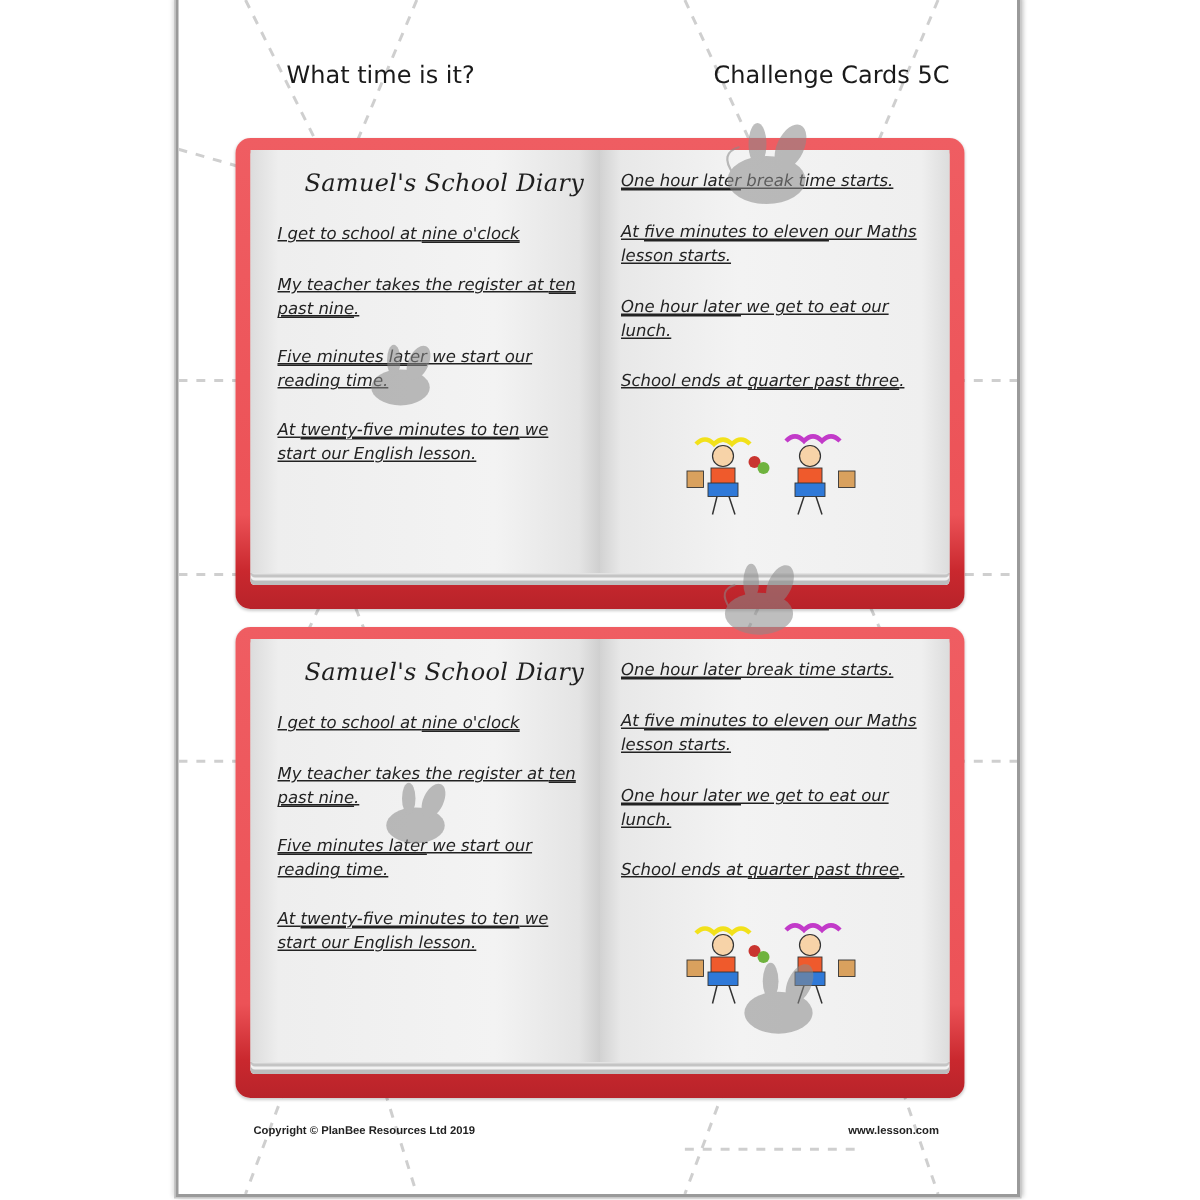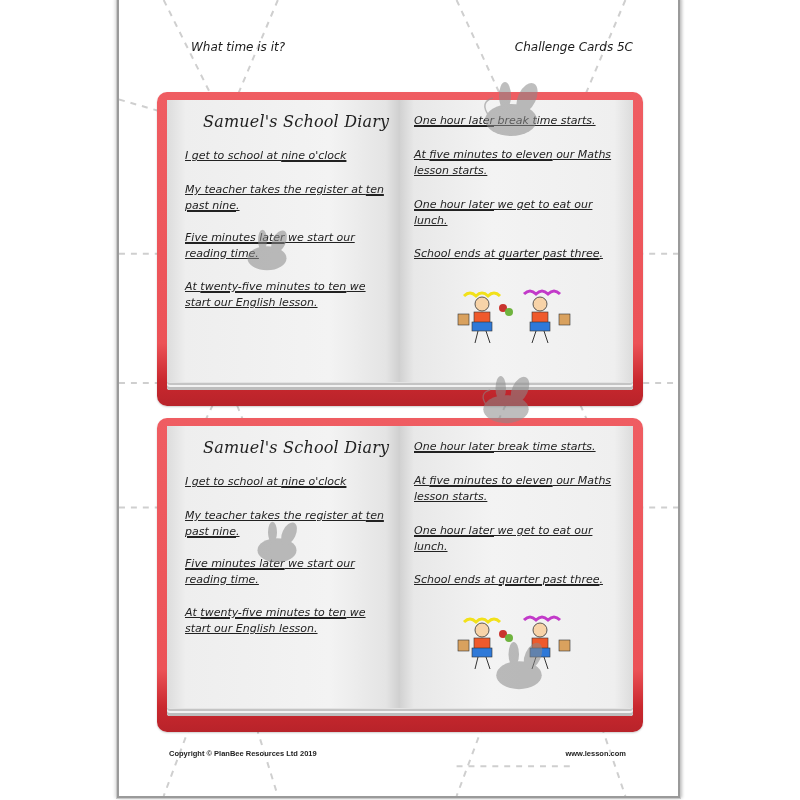--- a/index.html
+++ b/index.html
@@ -1,19 +1,19 @@
 <!DOCTYPE html>
 <html><head>
 <meta charset="utf-8">
 <style>
   html, body { margin:0; padding:0; }
   body { width:800px; height:800px; background:#ffffff; position:relative; overflow:hidden; font-family:"DejaVu Sans", sans-serif; }
   .sheet { position:absolute; left:117px; top:-2px; width:563px; height:800px; background:#fff; border:2px solid #9a9a9a; box-shadow: 0 0 0 1px #c8c8c8, 2px 0 3px rgba(0,0,0,0.25), -2px 0 3px rgba(0,0,0,0.15); box-sizing:border-box; }
   .grid { position:absolute; left:0; top:0; width:100%; height:100%; pointer-events:none; }
-  .hdr { position:absolute; top:40px; font-size:12px; color:#1a1a1a; font-family:"DejaVu Sans", sans-serif;font-style:italic; }
+  .hdr { position:absolute; top:40px; font-size:16px; color:#1a1a1a; font-family:"DejaVu Sans", sans-serif; }
   .hdr-left { left:72px; }
   .hdr-right { right:45px;text-align:center; }
   .book { position:absolute; left:38px; width:486px; height:314px; }
   .book .cover { position:absolute; left:0; top:0; width:100%; height:100%; border-radius:10px; background:linear-gradient(#ef5d62 0%, #ec5257 80%, #c9282e 92%, #b8232a 100%); box-shadow:0 1px 2px rgba(0,0,0,0.2); }
   .book .pages { position:absolute; left:10px; top:8px; right:10px; bottom:16px; background:#e3e3e3; border-radius:3px; box-shadow:inset 0 -3px 0 #bdbdbd, inset 0 -5px 0 #f2f2f2, inset 0 -7px 0 #c4c4c4; }
   .page { position:absolute; top:0; bottom:8px; width:50%; }
   .page.left { left:0; background:linear-gradient(to right, #dcdcdc 0%, #eeeeee 8%, #f3f3f3 70%, #e4e4e4 94%, #cfcfcf 100%); border-right:1px solid #c9c9c9; }
   .page.right { right:0; background:linear-gradient(to right, #d2d2d2 0%, #e8e8e8 6%, #f3f3f3 40%, #efefef 92%, #dcdcdc 100%); }
   .title { position:absolute; left:36px; top:12px; font-size:16px; color:#1f1f1f; font-family:"DejaVu Serif", serif; font-style:italic; letter-spacing:0.2px; }
   .entry { position:absolute; font-size:11px; line-height:16px; color:#222; font-family:"DejaVu Sans", sans-serif; font-style:italic; width:200px;text-decoration:underline; }

